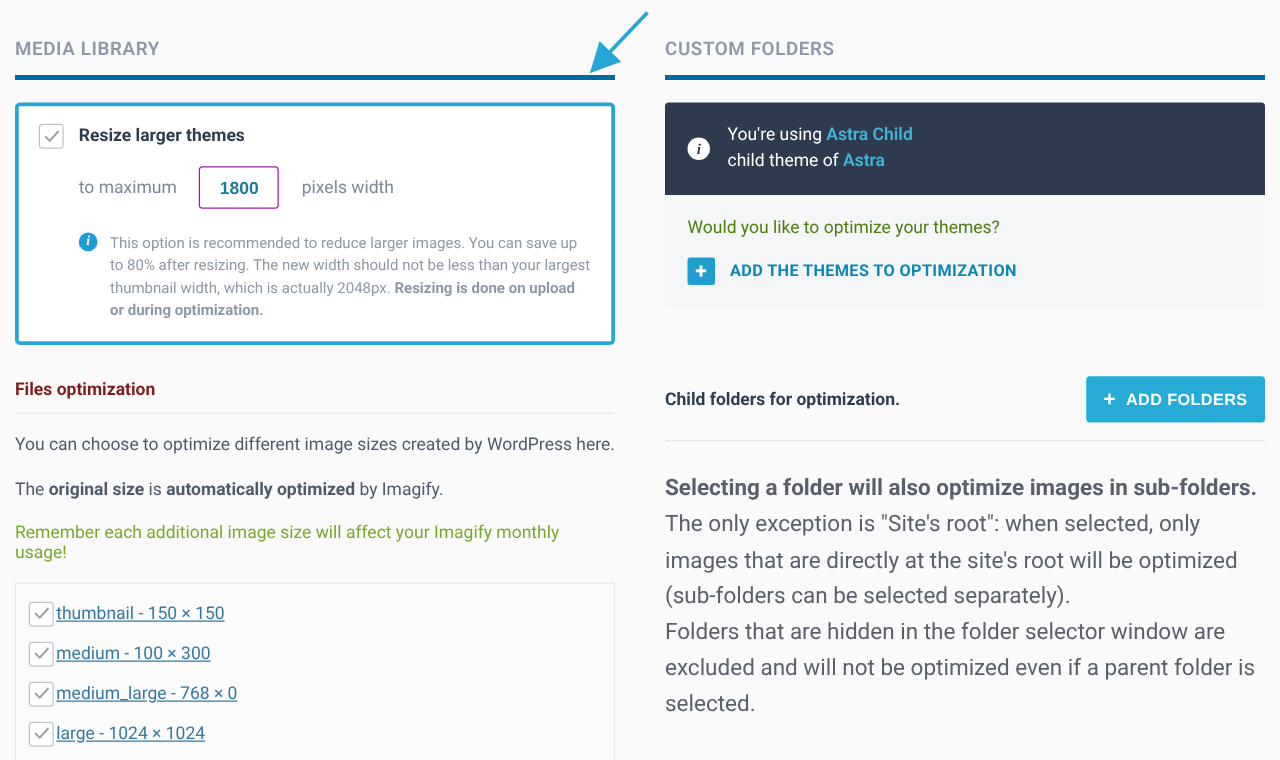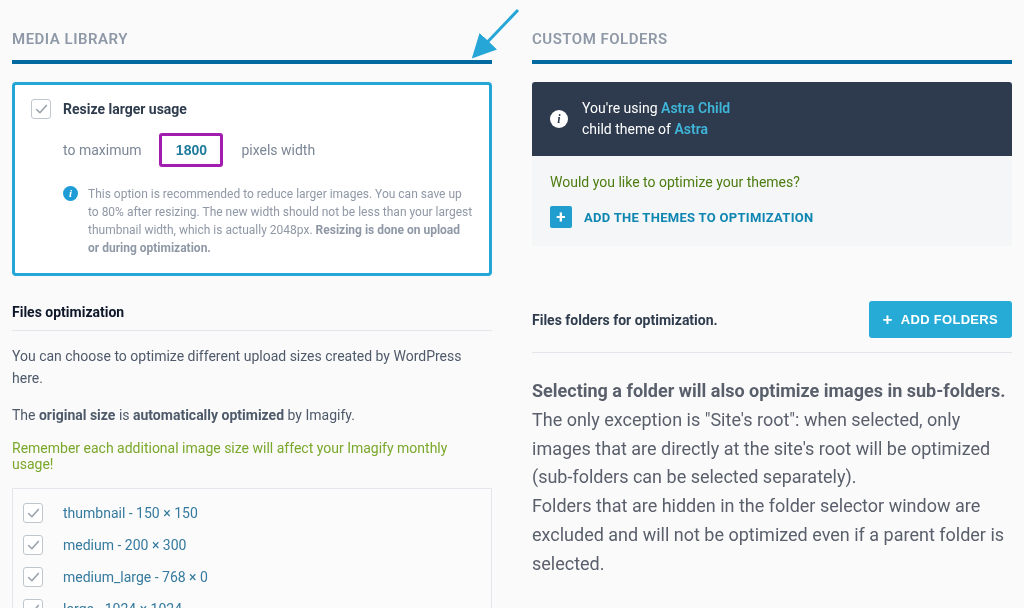--- a/index.html
+++ b/index.html
@@ -44,21 +44,21 @@
     flex: 0 0 20px;
   }
   .checkbox svg { width: 13px; height: 13px; }
   .resize-title { font-weight: 700; color: #2e3c4e; font-size: 14px; }
   .resize-input-row {
     display: flex; align-items: center; gap: 18px;
     margin: 14px 0 0 32px; color: #7c8796; font-size: 14px;
   }
   .num-input {
     width: 64px; height: 34px;
-    border: 3px solid #a21caf;
+    border: 1px solid #a21caf;
     border-radius: 3px;
     text-align: center;
     font-weight: 700; font-size: 14px;
     color: #1f7a9c;
     background: #fff;
   }
   .info-row {
     display: flex; gap: 10px; margin: 18px 0 0 32px;
     font-size: 12px; color: #8f98a6; line-height: 1.5;
   }
@@ -66,39 +66,39 @@
     width: 15px; height: 15px; flex: 0 0 15px;
     background: #1d9cd6; border-radius: 50%;
     display: inline-flex; align-items: center; justify-content: center;
     color: #fff; font-style: italic; font-family: Georgia, serif;
     font-size: 11px; font-weight: 700;
     margin-top: 1px;
   }
   .info-text b { font-weight: 700; color: #8f98a6; }
   
   .subsection-title {
-    font-weight: 700; font-size: 14px; color: #0f172a;
+    font-weight: 700; font-size: 14px; color: #7f1d1d;
     padding-bottom: 10px;
   }
   .divider { border-top: 1px solid #e4e6eb; margin-bottom: 14px; }
   .body-text { font-size: 14px; color: #4e5a6a; line-height: 1.6; margin-bottom: 14px; }
   .body-text b { font-weight: 700; }
   .green-text { color: #7aa82a; font-size: 14px; margin-bottom: 16px; display: block; }
   
   .size-list {
     border: 1px solid #e4e6eb;
     background: #fbfbfb;
     height: 174px;
     overflow-y: scroll;
     padding: 8px 6px;
   }
   .size-item {
-    display: flex; align-items: center; gap: 20px;
+    display: flex; align-items: center; gap: 2px;
     padding: 6px 4px;
-    color: #357a9e; font-size: 14px;
+    color: #357a9e; font-size: 14px; text-decoration: underline;
   }
   
   .theme-banner {
     background: #2e3b4e;
     border-radius: 3px 3px 0 0;
     padding: 16px 18px;
     display: flex; align-items: center; gap: 14px;
     color: #fff; font-size: 14px; line-height: 1.5;
   }
   .theme-banner .bann-icon {
@@ -169,59 +169,59 @@
   <div class="col">
     <div class="section-heading">MEDIA LIBRARY</div>
 
     <div class="resize-box">
       <div class="check-row">
         <span class="checkbox">
           <svg viewBox="0 0 16 16">
               <path d="M2 8 L6 12 L14 3" stroke="#9aa2ad" stroke-width="2" fill="none" stroke-linecap="round" stroke-linejoin="round"></path>
             </svg>
         </span>
-        <span class="resize-title">Resize larger usage</span>
+        <span class="resize-title">Resize larger themes</span>
       </div>
       <div class="resize-input-row">
         <span>to maximum</span>
         <input class="num-input" value="1800" style="">
         <span>pixels width</span>
       </div>
       <div class="info-row">
         <span class="info-icon">i</span>
         <span class="info-text">
           <span>This option is recommended to reduce larger images. You can save up to 80% after resizing. The new width should not be less than your largest thumbnail width, which is actually 2048px. </span><b>Resizing is done on upload or during optimization.</b>
         </span>
       </div>
     </div>
 
     <div class="subsection-title">Files optimization</div>
     <div class="divider"></div>
-    <div class="body-text">You can choose to optimize different upload sizes created by WordPress here.</div>
+    <div class="body-text">You can choose to optimize different image sizes created by WordPress here.</div>
     <div class="body-text">
       <span>The </span><b>original size</b><span> is </span><b>automatically optimized</b><span> by Imagify.</span>
     </div>
     <span class="green-text">Remember each additional image size will affect your Imagify monthly usage!</span>
 
     <div class="size-list">
       <div class="size-item">
         <span class="checkbox">
             <svg viewBox="0 0 16 16">
               <path d="M2 8 L6 12 L14 3" stroke="#9aa2ad" stroke-width="2" fill="none" stroke-linecap="round" stroke-linejoin="round"></path>
             </svg>
           </span>
         <span>thumbnail - 150 × 150</span>
       </div>
       <div class="size-item">
         <span class="checkbox">
             <svg viewBox="0 0 16 16">
               <path d="M2 8 L6 12 L14 3" stroke="#9aa2ad" stroke-width="2" fill="none" stroke-linecap="round" stroke-linejoin="round"></path>
             </svg>
           </span>
-        <span>medium - 200 × 300</span>
+        <span>medium - 100 × 300</span>
       </div>
       <div class="size-item">
         <span class="checkbox">
             <svg viewBox="0 0 16 16">
               <path d="M2 8 L6 12 L14 3" stroke="#9aa2ad" stroke-width="2" fill="none" stroke-linecap="round" stroke-linejoin="round"></path>
             </svg>
           </span>
         <span>medium_large - 768 × 0</span>
       </div>
       <div class="size-item">
@@ -252,21 +252,21 @@
     </div>
     <div class="theme-body">
       <div class="theme-q">Would you like to optimize your themes?</div>
       <div class="add-themes-btn">
         <span class="plus-square">+</span>
         <span>ADD THE THEMES TO OPTIMIZATION</span>
       </div>
     </div>
 
     <div class="folders-row">
-      <span class="folders-title">Files folders for optimization.</span>
+      <span class="folders-title">Child folders for optimization.</span>
       <button class="add-folders-btn">
         <span class="plus">+</span>
         <span>ADD FOLDERS</span>
       </button>
     </div>
 
     <div class="folders-desc">
       <b>Selecting a folder will also optimize images in sub-folders.</b><span> The only exception is "Site's root": when selected, only images that are directly at the site's root will be optimized (sub-folders can be selected separately).</span><br>
       <span>Folders that are hidden in the folder selector window are excluded and will not be optimized even if a parent folder is selected.</span>
     </div>

